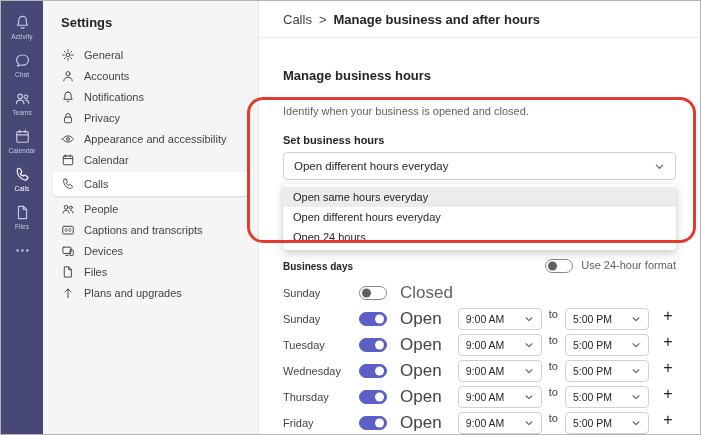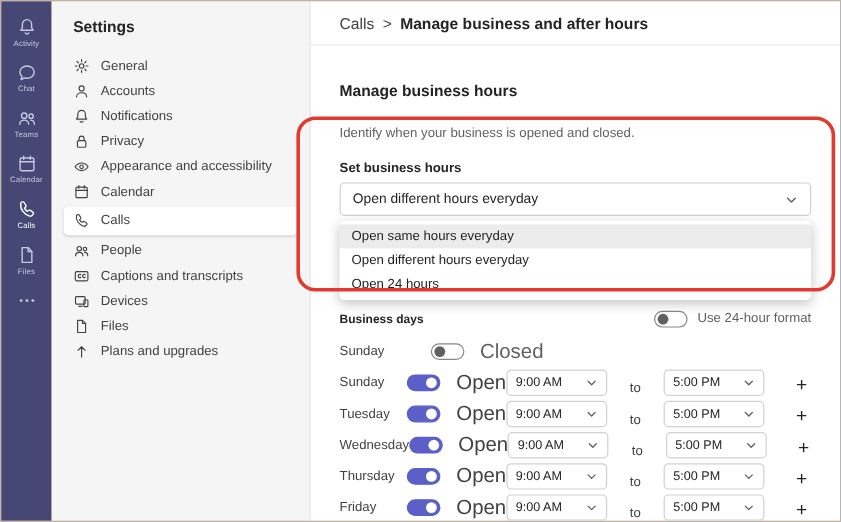--- a/index.html
+++ b/index.html
@@ -40,21 +40,21 @@
   .toggle.on{background:var(--accent,#5b5fc7);border-color:var(--accent,#5b5fc7)}
   .toggle.on .knob{left:auto;right:2px;background:#fff}
   
   .days{margin-top:7px}
   .day-row{display:flex;align-items:center;height:26px}
   .day-name{width:76px;font-size:11px;color:#424242}
   .day-row > .toggle{margin-right:13px}
   .day-state{font-size:17px;width:50px}
   .day-state.open{color:#424242}
   .day-state.closed{color:#616161}
-  .time-wrap{display:flex;align-items:flex-end;gap:19px;margin-left:auto}
+  .time-wrap{display:flex;align-items:flex-start;gap:7px;margin-left:auto}
   .time-select{display:flex;align-items:center;justify-content:space-between;width:84px;height:22px;border:1px solid #d1d1d1;border-radius:4px;padding:0 7px;font-size:10.5px;color:#242424;background:#fff;cursor:pointer}
   .to-label{font-size:11px;color:#424242}
   .plus{width:16px;text-align:center;font-size:16px;color:#242424;cursor:pointer;line-height:1;margin-left:4px}
   .chev{display:flex}
   
   .annotation{position:absolute;left:246px;top:96px;width:449px;height:146px;border:3px solid var(--annotation,#e23a2e);border-radius:16px;pointer-events:none;z-index:10}
 </style>
 </head>
 <body>
 

